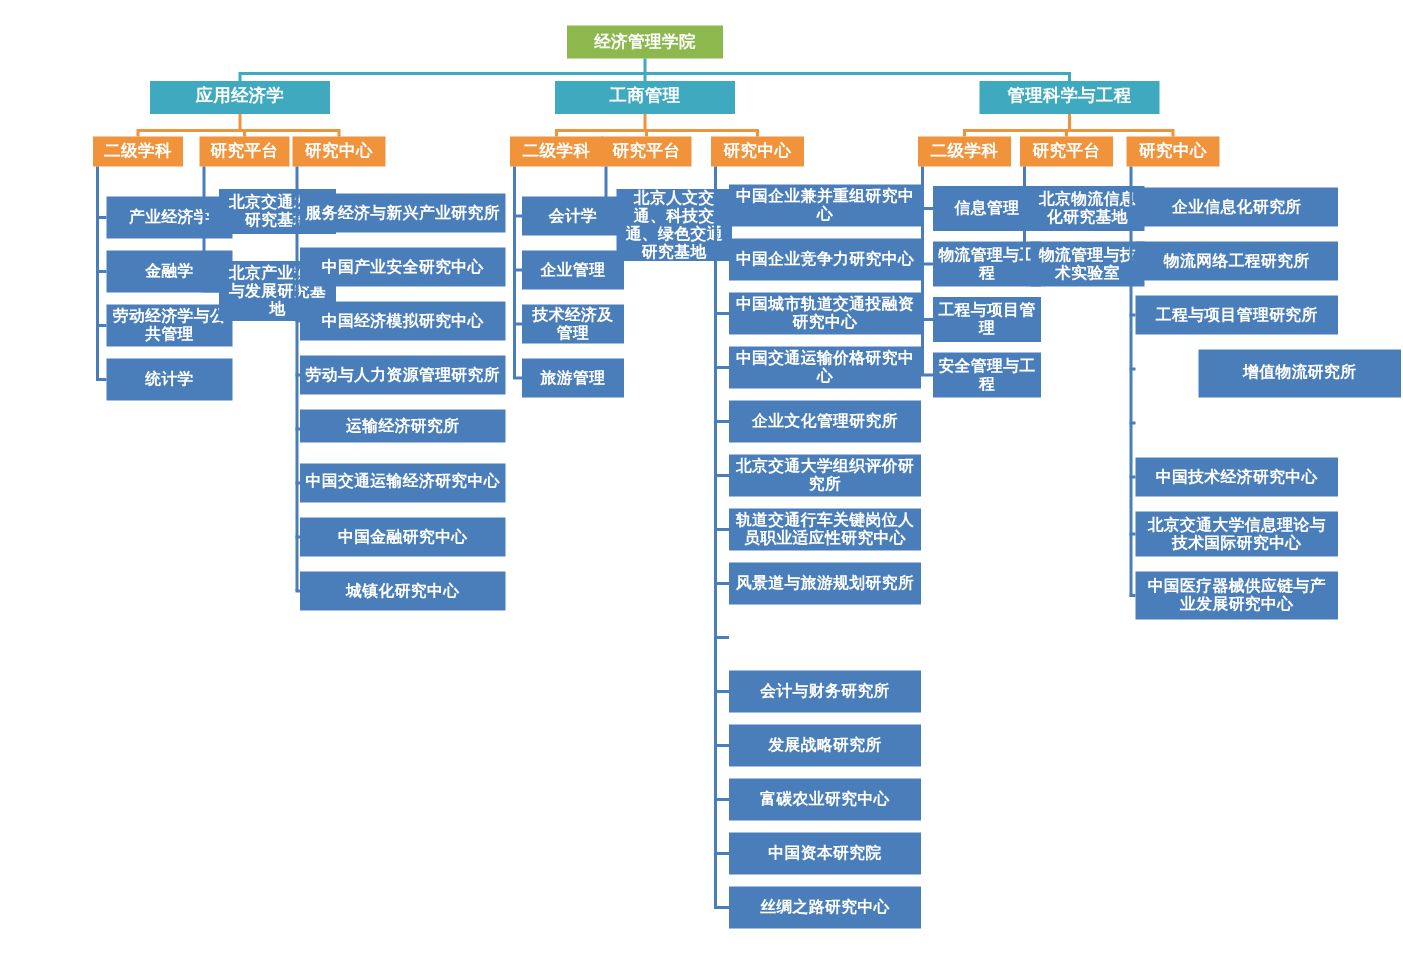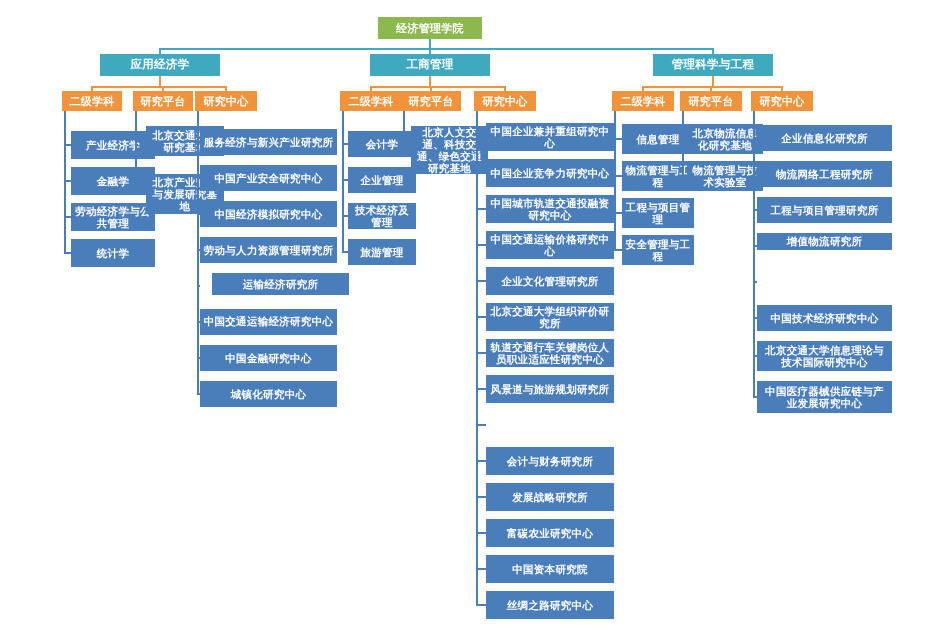--- a/index.html
+++ b/index.html
@@ -95,21 +95,21 @@
     <div class="conn-orange" style="left: 225px; top: 86px; width: 2px; height: 5px;"></div>
     <div class="node node-cat" style="left: 195px; top: 91px; width: 62px; height: 20px;">研究中心</div>
     <div class="node node-leaf" style="left: 200px; top: 129px; width: 137px; height: 26px;">服务经济与新兴产业研究所</div>
     <div class="conn-blue" style="left: 197px; top: 141px; width: 3px; height: 2px;"></div>
     <div class="node node-leaf" style="left: 200px; top: 165px; width: 137px; height: 26px;">中国产业安全研究中心</div>
     <div class="conn-blue" style="left: 197px; top: 177px; width: 3px; height: 2px;"></div>
     <div class="node node-leaf" style="left: 200px; top: 201px; width: 137px; height: 26px;">中国经济模拟研究中心</div>
     <div class="conn-blue" style="left: 197px; top: 213px; width: 3px; height: 2px;"></div>
     <div class="node node-leaf" style="left: 200px; top: 237px; width: 137px; height: 26px;">劳动与人力资源管理研究所</div>
     <div class="conn-blue" style="left: 197px; top: 249px; width: 3px; height: 2px;"></div>
-    <div class="node node-leaf" style="left: 212px; top: 273px; width: 137px; height: 22px;">运输经济研究所</div>
+    <div class="node node-leaf" style="left: 200px; top: 273px; width: 137px; height: 22px;">运输经济研究所</div>
     <div class="conn-blue" style="left: 197px; top: 285px; width: 3px; height: 2px;"></div>
     <div class="node node-leaf" style="left: 200px; top: 309px; width: 137px; height: 26px; font-family: Liberation Mono, monospace;">中国交通运输经济研究中心</div>
     <div class="conn-blue" style="left: 197px; top: 321px; width: 3px; height: 2px;"></div>
     <div class="node node-leaf" style="left: 200px; top: 345px; width: 137px; height: 26px;">中国金融研究中心</div>
     <div class="conn-blue" style="left: 197px; top: 357px; width: 3px; height: 2px;"></div>
     <div class="node node-leaf" style="left: 200px; top: 381px; width: 137px; height: 26px;">城镇化研究中心</div>
     <div class="conn-blue" style="left: 197px; top: 393px; width: 3px; height: 2px;"></div>
     <div class="conn-blue" style="left: 197px; top: 111px; width: 2px; height: 283px;"></div>
     <div class="conn" style="left: 429px; top: 48px; width: 2px; height: 6px;"></div>
     <div class="node node-l2" style="left: 370px; top: 54px; width: 120px; height: 22px;">工商管理</div>
@@ -184,21 +184,21 @@
     <div class="conn-blue" style="left: 682px; top: 175px; width: 5px; height: 2px;"></div>
     <div class="conn-blue" style="left: 682px; top: 111px; width: 2px; height: 65px;"></div>
     <div class="conn-orange" style="left: 781px; top: 86px; width: 2px; height: 5px;"></div>
     <div class="node node-cat" style="left: 751px; top: 91px; width: 62px; height: 20px;">研究中心</div>
     <div class="node node-leaf" style="left: 757px; top: 125px; width: 135px; height: 26px;">企业信息化研究所</div>
     <div class="conn-blue" style="left: 753px; top: 137px; width: 4px; height: 2px;"></div>
     <div class="node node-leaf" style="left: 757px; top: 161px; width: 135px; height: 26px;">物流网络工程研究所</div>
     <div class="conn-blue" style="left: 753px; top: 173px; width: 4px; height: 2px;"></div>
     <div class="node node-leaf" style="left: 757px; top: 197px; width: 135px; height: 26px;">工程与项目管理研究所</div>
     <div class="conn-blue" style="left: 753px; top: 209px; width: 4px; height: 2px;"></div>
-    <div class="node node-leaf" style="left: 757px; top: 233px; width: 135px; height: 17px;">增值物流研究所</div>
+    <div class="node node-leaf" style="left: 799px; top: 233px; width: 135px; height: 32px; font-family: Liberation Serif, serif;">增值物流研究所</div>
     <div class="conn-blue" style="left: 753px; top: 245px; width: 4px; height: 2px;"></div>
     <div class="conn-blue" style="left: 753px; top: 281px; width: 4px; height: 2px;"></div>
     <div class="node node-leaf" style="left: 757px; top: 305px; width: 135px; height: 26px;">中国技术经济研究中心</div>
     <div class="conn-blue" style="left: 753px; top: 317px; width: 4px; height: 2px;"></div>
     <div class="node node-leaf" style="left: 757px; top: 341px; width: 135px; height: 30px;">北京交通大学信息理论与技术国际研究中心</div>
     <div class="conn-blue" style="left: 753px; top: 355px; width: 4px; height: 2px;"></div>
     <div class="node node-leaf" style="left: 757px; top: 381px; width: 135px; height: 32px;">中国医疗器械供应链与产业发展研究中心</div>
     <div class="conn-blue" style="left: 753px; top: 396px; width: 4px; height: 2px;"></div>
     <div class="conn-blue" style="left: 753px; top: 111px; width: 2px; height: 286px;"></div>
   </div>

